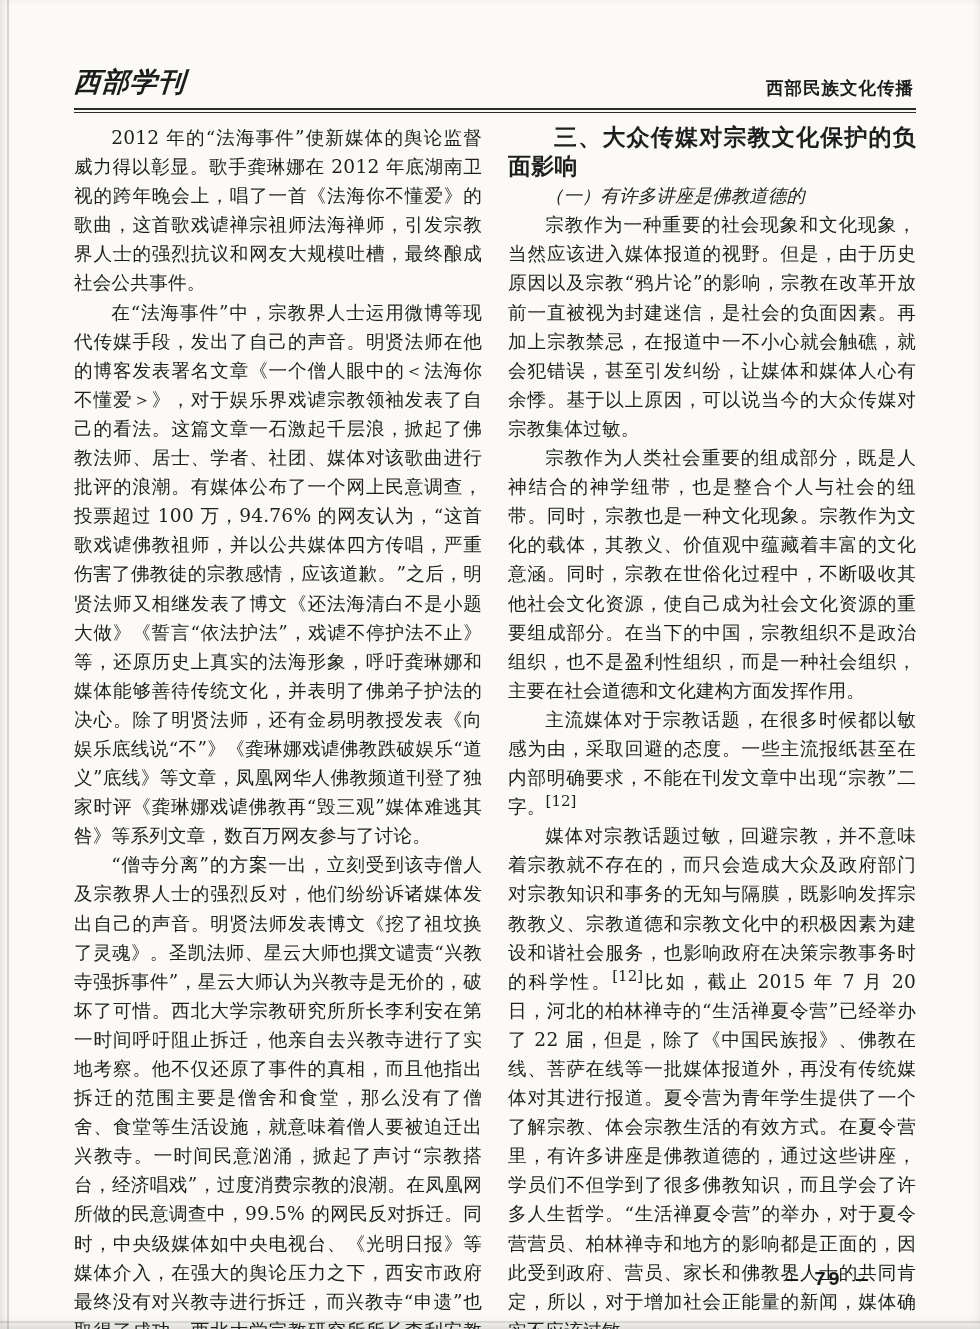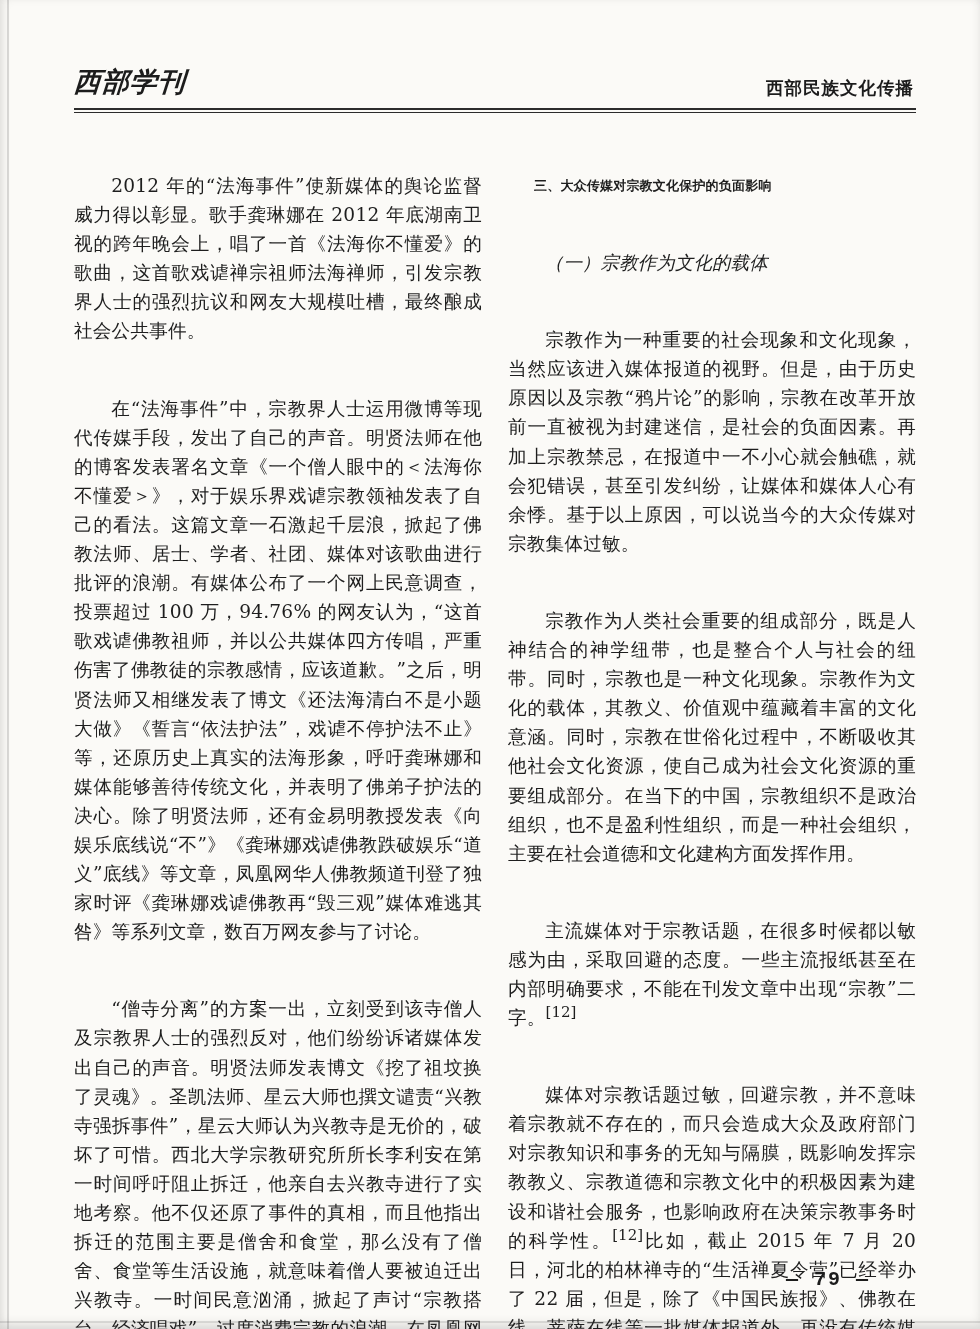--- a/index.html
+++ b/index.html
@@ -78,27 +78,26 @@
   .col {
     width: 408px;
     text-align: justify;
   }
   .col p {
     font-size: 18.6px;
     line-height: 29.1px;
     text-indent: 2em;
     letter-spacing: 0.2px;
     color: #1e1e1e;
-    margin-top: 48px;
   }
   .col p.no-indent { text-indent: 0; }
   .col p.heading {
     font-family: "Liberation Sans", "DejaVu Sans", sans-serif;
     font-weight: 700;
-    font-size: 13px;
+    font-size: 23px;
   }
   .col p.subheading {
     font-style: italic;
     font-size: 18.4px;
   }
   sup.ref {
     font-size: 15px;
     line-height: 0;
     vertical-align: super;
     letter-spacing: 0;
@@ -134,21 +133,21 @@
   <main class="columns">
 
     <div class="col">
       <p>2012 年的“法海事件”使新媒体的舆论监督威力得以彰显。歌手龚琳娜在 2012 年底湖南卫视的跨年晚会上，唱了一首《法海你不懂爱》的歌曲，这首歌戏谑禅宗祖师法海禅师，引发宗教界人士的强烈抗议和网友大规模吐槽，最终酿成社会公共事件。</p>
       <p>在“法海事件”中，宗教界人士运用微博等现代传媒手段，发出了自己的声音。明贤法师在他的博客发表署名文章《一个僧人眼中的＜法海你不懂爱＞》，对于娱乐界戏谑宗教领袖发表了自己的看法。这篇文章一石激起千层浪，掀起了佛教法师、居士、学者、社团、媒体对该歌曲进行批评的浪潮。有媒体公布了一个网上民意调查，投票超过 100 万，94.76% 的网友认为，“这首歌戏谑佛教祖师，并以公共媒体四方传唱，严重伤害了佛教徒的宗教感情，应该道歉。”之后，明贤法师又相继发表了博文《还法海清白不是小题大做》《誓言“依法护法”，戏谑不停护法不止》等，还原历史上真实的法海形象，呼吁龚琳娜和媒体能够善待传统文化，并表明了佛弟子护法的决心。除了明贤法师，还有金易明教授发表《向娱乐底线说“不”》《龚琳娜戏谑佛教跌破娱乐“道义”底线》等文章，凤凰网华人佛教频道刊登了独家时评《龚琳娜戏谑佛教再“毁三观”媒体难逃其咎》等系列文章，数百万网友参与了讨论。</p>
       <p>“僧寺分离”的方案一出，立刻受到该寺僧人及宗教界人士的强烈反对，他们纷纷诉诸媒体发出自己的声音。明贤法师发表博文《挖了祖坟换了灵魂》。圣凯法师、星云大师也撰文谴责“兴教寺强拆事件”，星云大师认为兴教寺是无价的，破坏了可惜。西北大学宗教研究所所长李利安在第一时间呼吁阻止拆迁，他亲自去兴教寺进行了实地考察。他不仅还原了事件的真相，而且他指出拆迁的范围主要是僧舍和食堂，那么没有了僧舍、食堂等生活设施，就意味着僧人要被迫迁出兴教寺。一时间民意汹涌，掀起了声讨“宗教搭台，经济唱戏”，过度消费宗教的浪潮。在凤凰网所做的民意调查中，99.5% 的网民反对拆迁。同时，中央级媒体如中央电视台、《光明日报》等媒体介入，在强大的舆论压力之下，西安市政府最终没有对兴教寺进行拆迁，而兴教寺“申遗”也取得了成功。西北大学宗教研究所所长李利安教授坦言，在这次事件</p>
     </div>
 
     <div class="col">
       <p class="heading">三、大众传媒对宗教文化保护的负面影响</p>
-      <p class="subheading">（一）宗教作为文化的载体</p>
+      <p class="subheading">（一）有许多讲座是佛教道德的</p>
       <p>宗教作为一种重要的社会现象和文化现象，当然应该进入媒体报道的视野。但是，由于历史原因以及宗教“鸦片论”的影响，宗教在改革开放前一直被视为封建迷信，是社会的负面因素。再加上宗教禁忌，在报道中一不小心就会触礁，就会犯错误，甚至引发纠纷，让媒体和媒体人心有余悸。基于以上原因，可以说当今的大众传媒对宗教集体过敏。</p>
       <p>宗教作为人类社会重要的组成部分，既是人神结合的神学纽带，也是整合个人与社会的纽带。同时，宗教也是一种文化现象。宗教作为文化的载体，其教义、价值观中蕴藏着丰富的文化意涵。同时，宗教在世俗化过程中，不断吸收其他社会文化资源，使自己成为社会文化资源的重要组成部分。在当下的中国，宗教组织不是政治组织，也不是盈利性组织，而是一种社会组织，主要在社会道德和文化建构方面发挥作用。</p>
       <p><span>主流媒体对于宗教话题，在很多时候都以敏感为由，采取回避的态度。一些主流报纸甚至在内部明确要求，不能在刊发文章中出现“宗教”二字。</span><sup class="ref">[12]</sup></p>
       <p><span>媒体对宗教话题过敏，回避宗教，并不意味着宗教就不存在的，而只会造成大众及政府部门对宗教知识和事务的无知与隔膜，既影响发挥宗教教义、宗教道德和宗教文化中的积极因素为建设和谐社会服务，也影响政府在决策宗教事务时的科学性。</span><sup class="ref">[12]</sup><span>比如，截止 2015 年 7 月 20 日，河北的柏林禅寺的“生活禅夏令营”已经举办了 22 届，但是，除了《中国民族报》、佛教在线、菩萨在线等一批媒体报道外，再没有传统媒体对其进行报道。夏令营为青年学生提供了一个了解宗教、体会宗教生活的有效方式。在夏令营里，有许多讲座是佛教道德的，通过这些讲座，学员们不但学到了很多佛教知识，而且学会了许多人生哲学。“生活禅夏令营”的举办，对于夏令营营员、柏林禅寺和地方的影响都是正面的，因此受到政府、营员、家长和佛教界人士的共同肯定，所以，对于增加社会正能量的新闻，媒体确实不应该过敏。</span></p>
 
     </div>
 
   </main>
 
   <footer class="page-footer">

